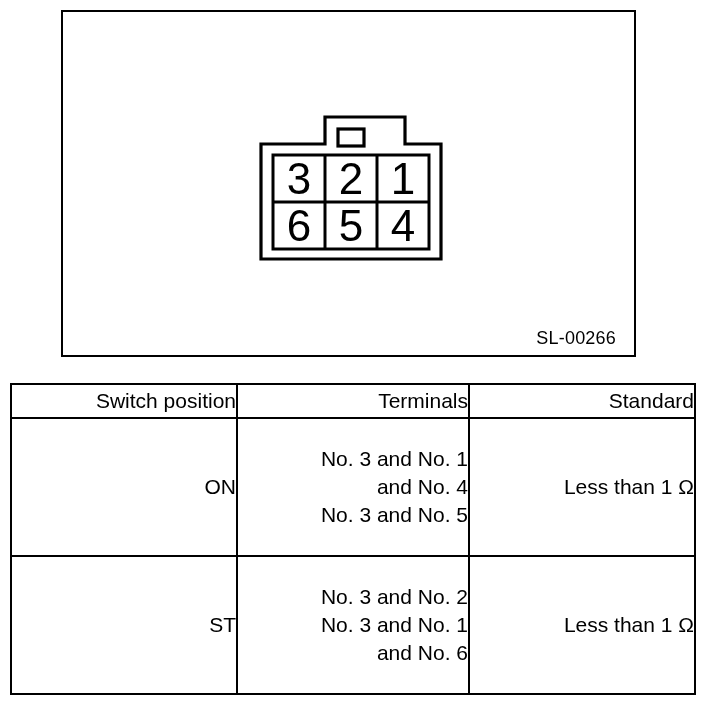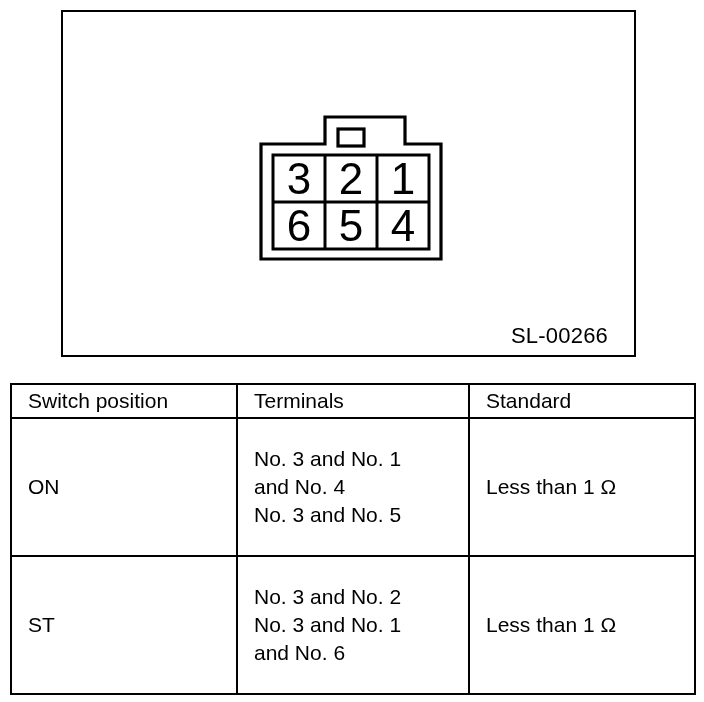--- a/index.html
+++ b/index.html
@@ -42,23 +42,23 @@
     font-family: "Liberation Sans", sans-serif;
     font-size: 44px;
     font-weight: 400;
     text-anchor: middle;
     fill: #000;
   }
 
   
   #figure-label {
     position: absolute;
-    right: 26px;
+    right: 18px;
     bottom: 6px;
-    font-size: 22px;
+    font-size: 18px;
     letter-spacing: 0.2px;
     white-space: nowrap;
   }
 
   
   #spec-table {
     position: absolute;
     left: 10px;
     top: 383px;
     width: 684px;
@@ -67,25 +67,25 @@
     table-layout: fixed;
     background: #fff;
   }
   #spec-table col.c1 { width: 226px; }
   #spec-table col.c2 { width: 232px; }
   #spec-table col.c3 { width: 226px; }
 
   #spec-table th,
   #spec-table td {
     border: 2px solid #000;
-    text-align: left;
+    text-align: right;
     vertical-align: middle;
     font-size: 21px;
     font-weight: 400;
-    padding: 2px 16px;
+    padding: 2px 0;
     line-height: 1.32;
   }
   #spec-table th { font-weight: 400; }
   .row-tall td { height: 94px; }
   .row-short td { height: 38px; }
   .multiline { white-space: pre-line; }
 </style>
 </head>
 <body>
 

